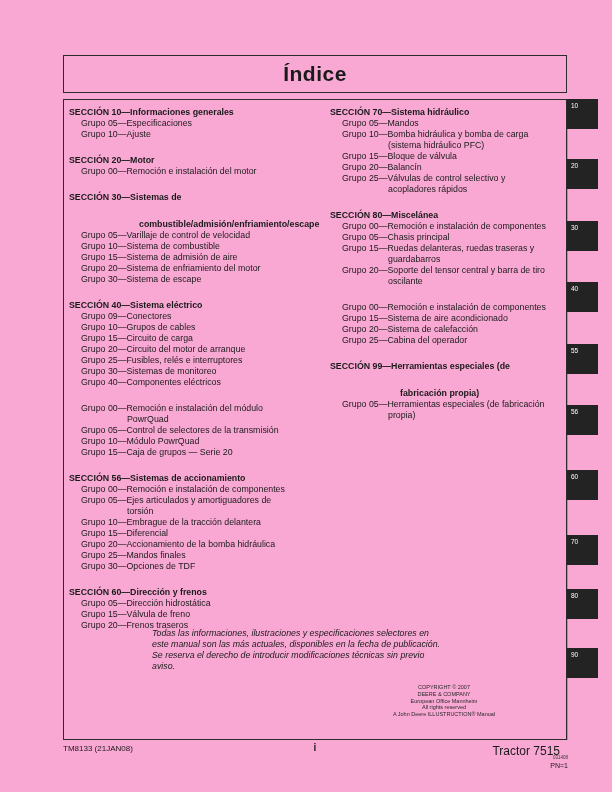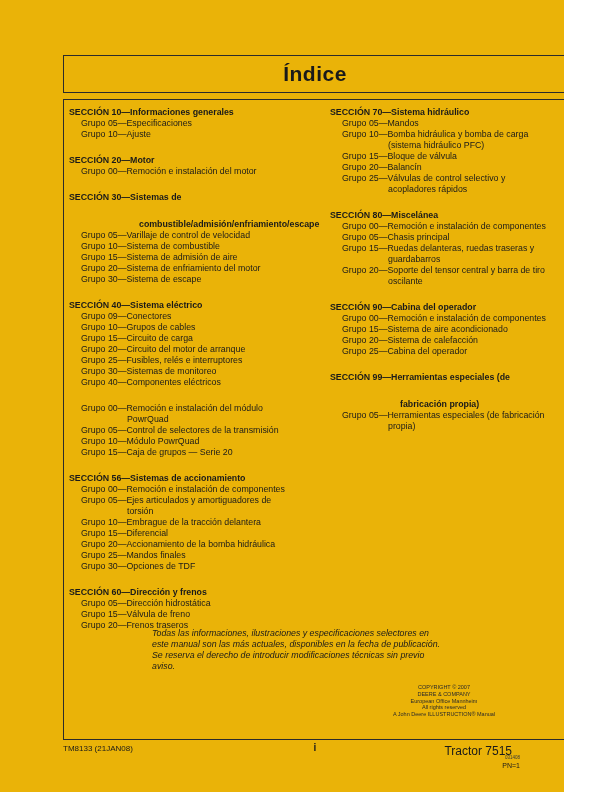--- a/index.html
+++ b/index.html
@@ -1,16 +1,16 @@
 <!DOCTYPE html>
 <html><head>
 <meta charset="utf-8">
 <style>
   html,body{margin:0;padding:0;background:#ffffff;}
-  .page{position:relative;width:564px;height:792px;background:#eab308;overflow:hidden;
+  .page{position:relative;width:612px;height:792px;background:#f9a8d4;overflow:hidden;
         font-family:"Liberation Sans", sans-serif;color:#1a1a1a;}
   .title-box{position:absolute;left:63px;top:55px;width:504px;height:38px;
              border:1px solid #2b2b2b;box-sizing:border-box;
              display:flex;align-items:center;justify-content:center;}
   .doc-title{font-size:21px;font-weight:bold;letter-spacing:0.5px;}
   .content-box{position:absolute;left:63px;top:99px;width:504px;height:641px;
                border:1px solid #2b2b2b;box-sizing:border-box;}
   .col{position:absolute;top:7px;white-space:nowrap;}
   .col-left{left:5px;width:250px;}
   .col-right{left:266px;width:236px;}
@@ -112,21 +112,20 @@
         <div class="toc-section">
           <div class="sec-line">SECCIÓN 80—Miscelánea</div>
           <div class="grp-line">Grupo 00—Remoción e instalación de componentes</div>
           <div class="grp-line">Grupo 05—Chasis principal</div>
           <div class="grp-line">Grupo 15—Ruedas delanteras, ruedas traseras y</div>
           <div class="grp-line cont">guardabarros</div>
           <div class="grp-line">Grupo 20—Soporte del tensor central y barra de tiro</div>
           <div class="grp-line cont">oscilante</div>
         </div>
         <div class="toc-section">
-          <div class="sec-line">SECCIÓN 90—Cabina del operador</div>
           <div class="grp-line">Grupo 00—Remoción e instalación de componentes</div>
           <div class="grp-line">Grupo 15—Sistema de aire acondicionado</div>
           <div class="grp-line">Grupo 20—Sistema de calefacción</div>
           <div class="grp-line">Grupo 25—Cabina del operador</div>
         </div>
         <div class="toc-section">
           <div class="sec-line">SECCIÓN 99—Herramientas especiales (de</div>
           <div class="sec-line cont">fabricación propia)</div>
           <div class="grp-line">Grupo 05—Herramientas especiales (de fabricación</div>
           <div class="grp-line cont">propia)</div>

